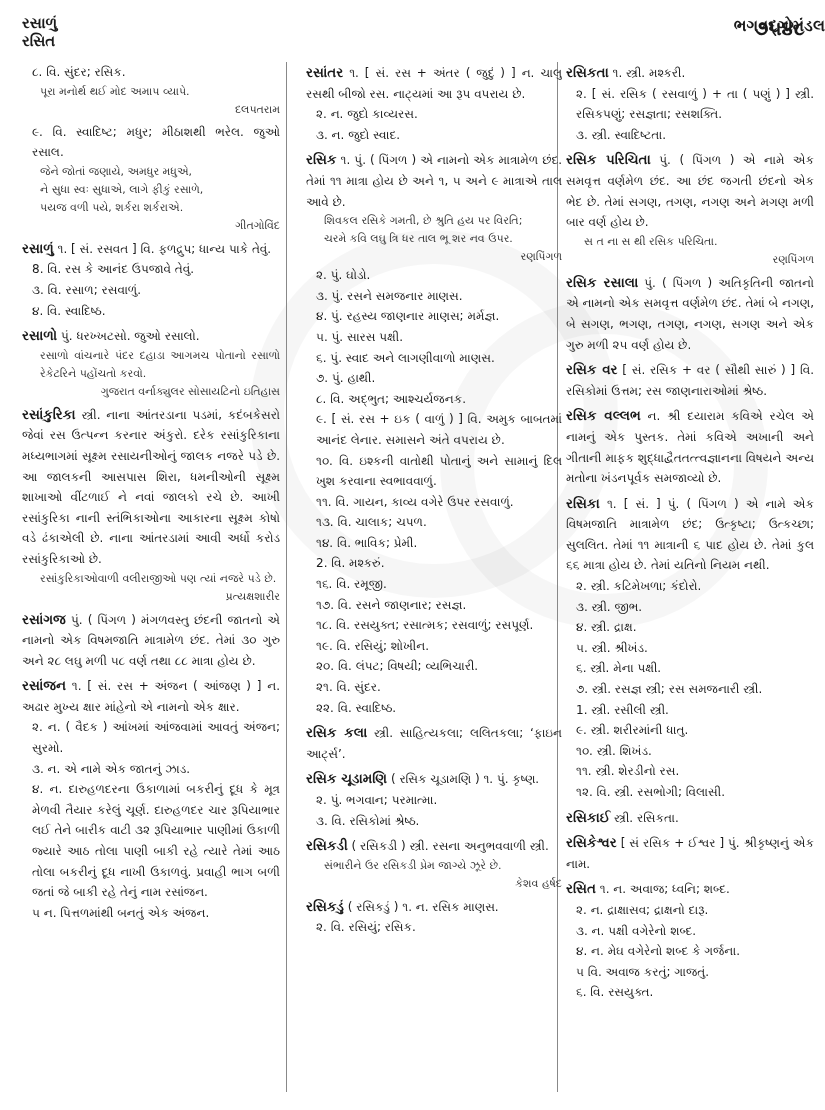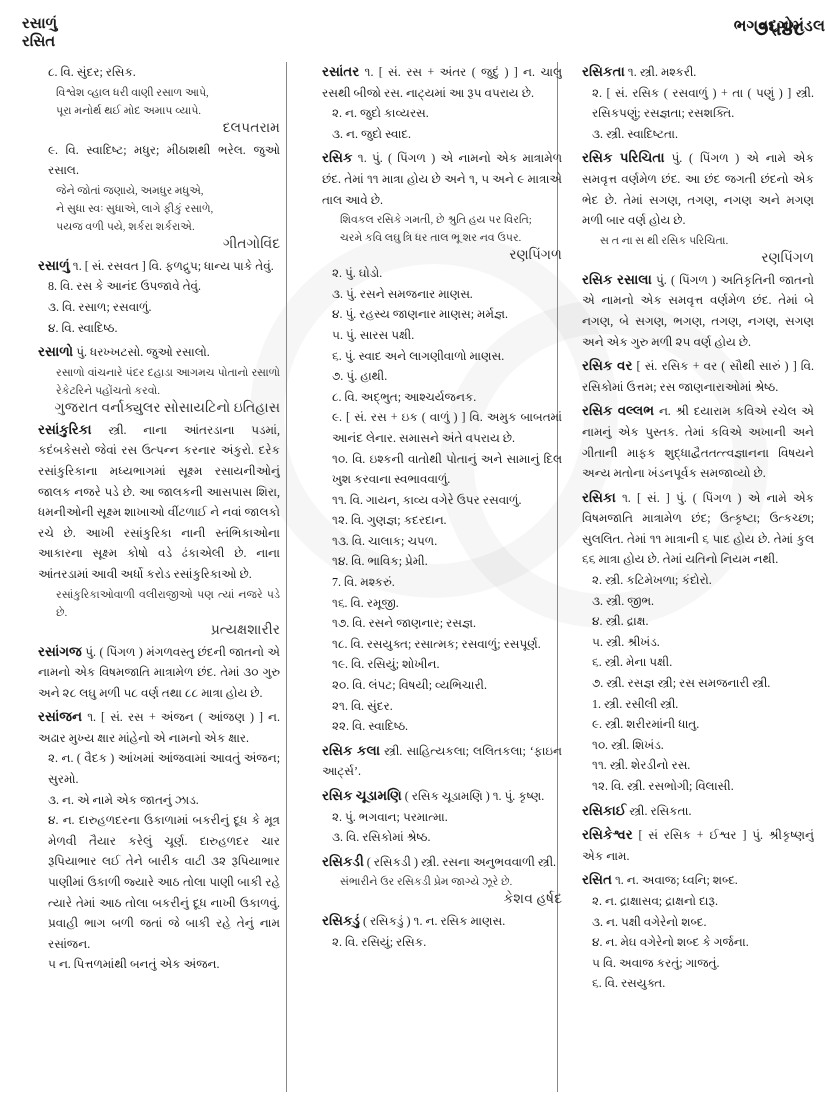--- a/index.html
+++ b/index.html
@@ -22,25 +22,25 @@
   .pageno { position: absolute; right: 20px; top: 2px; font-size: 20px; font-weight: bold; }
   .col {
     position: absolute; top: 62px; bottom: 8px;
     font-size: 12px; line-height: 20.6px;
     overflow: hidden;
   }
   .c1 { left: 22px; width: 258px; }
   .c2 { left: 306px; width: 256px; }
   .c3 { left: 566px; width: 248px; }
   .rule { position: absolute; top: 62px; height: 1030px; width: 1px; background: #888; }
-  .entry { margin: 0 0 4px 16px; text-align: justify; font-family: Liberation Serif, serif; }
+  .entry { margin: 0 0 4px 0; text-align: justify; }
   .entry .hw { font-weight: bold; font-size: 13.5px; }
   .sense { padding-left: 10px; text-align: justify; }
   .quote { padding-left: 18px; font-size: 11px; line-height: 18px; color: #333; }
-  .src { text-align: right; font-size: 14px; line-height: 17px; color: #333; }
+  .src { text-align: right; font-size: 11px; line-height: 17px; color: #333; }
 </style>
 </head>
 <body>
 
 <div class="watermark" style="left:250px;top:230px;width:300px;height:300px;"></div>
 <div class="watermark" style="left:440px;top:300px;width:260px;height:260px;"></div>
 
 <div class="header">
   <div class="guide">
     <div>રસાળું</div>
@@ -49,21 +49,20 @@
   <div class="title">ભગવદ્ગોમંડલ</div>
   <div class="pageno">૭૫૪૮</div>
 </div>
 
 <div class="rule" style="left:286px;"></div>
 <div class="rule" style="left:557px;"></div>
 
 <div class="col c1">
     <div class="entry">
       <div class="sense">૮. વિ. સુંદર; રસિક.</div>
-      <div class="quote">વિશ્વેશ વ્હાલ ધરી વાણી રસાળ આપે,</div>
       <div class="quote">પૂરા મનોર્થ થઈ મોદ અમાપ વ્યાપે.</div>
       <div class="src">દલપતરામ</div>
     </div>
     <div class="entry">
       <div class="sense">૯. વિ. સ્વાદિષ્ટ; મધુર; મીઠાશથી ભરેલ. જુઓ રસાલ.</div>
       <div class="quote">જેને જોતાં જણાયે, અમધુર મધુએ,</div>
       <div class="quote">ને સુધા સ્વઃ સુધાએ, લાગે ફીકું રસાળે,</div>
       <div class="quote">પયજ વળી પયે, શર્કરા શર્કરાએ.</div>
       <div class="src">ગીતગોવિંદ</div>
     </div>
@@ -108,24 +107,23 @@
       <div class="sense">૨. પું. ઘોડો.</div>
       <div class="sense">૩. પું. રસને સમજનાર માણસ.</div>
       <div class="sense">૪. પું. રહસ્ય જાણનાર માણસ; મર્મજ્ઞ.</div>
       <div class="sense">૫. પું. સારસ પક્ષી.</div>
       <div class="sense">૬. પું. સ્વાદ અને લાગણીવાળો માણસ.</div>
       <div class="sense">૭. પું. હાથી.</div>
       <div class="sense">૮. વિ. અદ્ભુત; આશ્ચર્યજનક.</div>
       <div class="sense">૯. [ સં. રસ + ઇક ( વાળું ) ] વિ. અમુક બાબતમાં આનંદ લેનાર. સમાસને અંતે વપરાય છે.</div>
       <div class="sense">૧૦. વિ. ઇશ્કની વાતોથી પોતાનું અને સામાનું દિલ ખુશ કરવાના સ્વભાવવાળું.</div>
       <div class="sense">૧૧. વિ. ગાયન, કાવ્ય વગેરે ઉપર રસવાળું.</div>
-      <div class="sense">૧૨. વિ. ગુણજ્ઞ; કદરદાન.</div>
       <div class="sense">૧૩. વિ. ચાલાક; ચપળ.</div>
       <div class="sense">૧૪. વિ. ભાવિક; પ્રેમી.</div>
-      <div class="sense">7. વિ. મશ્કરું.</div>
+      <div class="sense">2. વિ. મશ્કરું.</div>
       <div class="sense">૧૬. વિ. રમૂજી.</div>
       <div class="sense">૧૭. વિ. રસને જાણનાર; રસજ્ઞ.</div>
       <div class="sense">૧૮. વિ. રસયુક્ત; રસાત્મક; રસવાળું; રસપૂર્ણ.</div>
       <div class="sense">૧૯. વિ. રસિયું; શોખીન.</div>
       <div class="sense">૨૦. વિ. લંપટ; વિષયી; વ્યભિચારી.</div>
       <div class="sense">૨૧. વિ. સુંદર.</div>
       <div class="sense">૨૨. વિ. સ્વાદિષ્ઠ.</div>
     </div>
     <div class="entry">
       <div><span class="hw">રસિક કલા</span> <span>સ્ત્રી. સાહિત્યકલા; લલિતકલા; ‘ફાઇન આર્ટ્સ’.</span></div>

